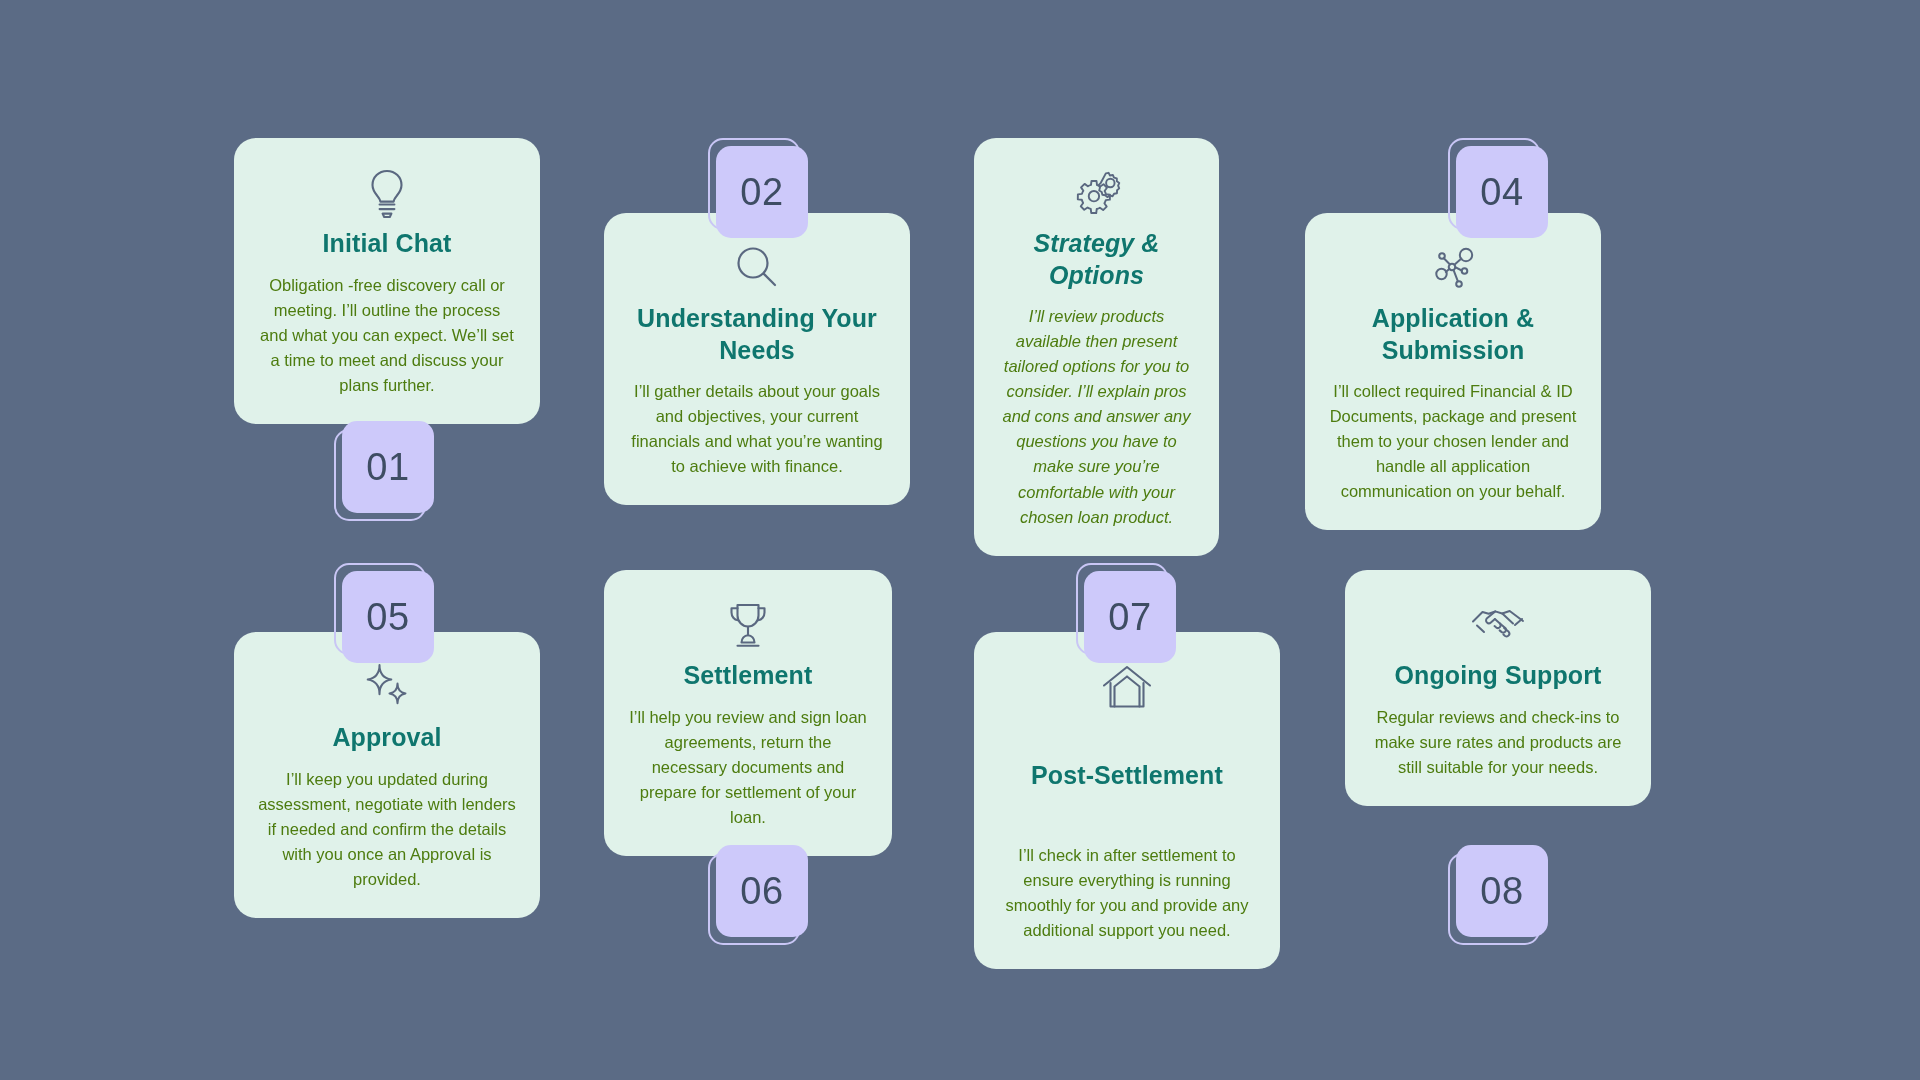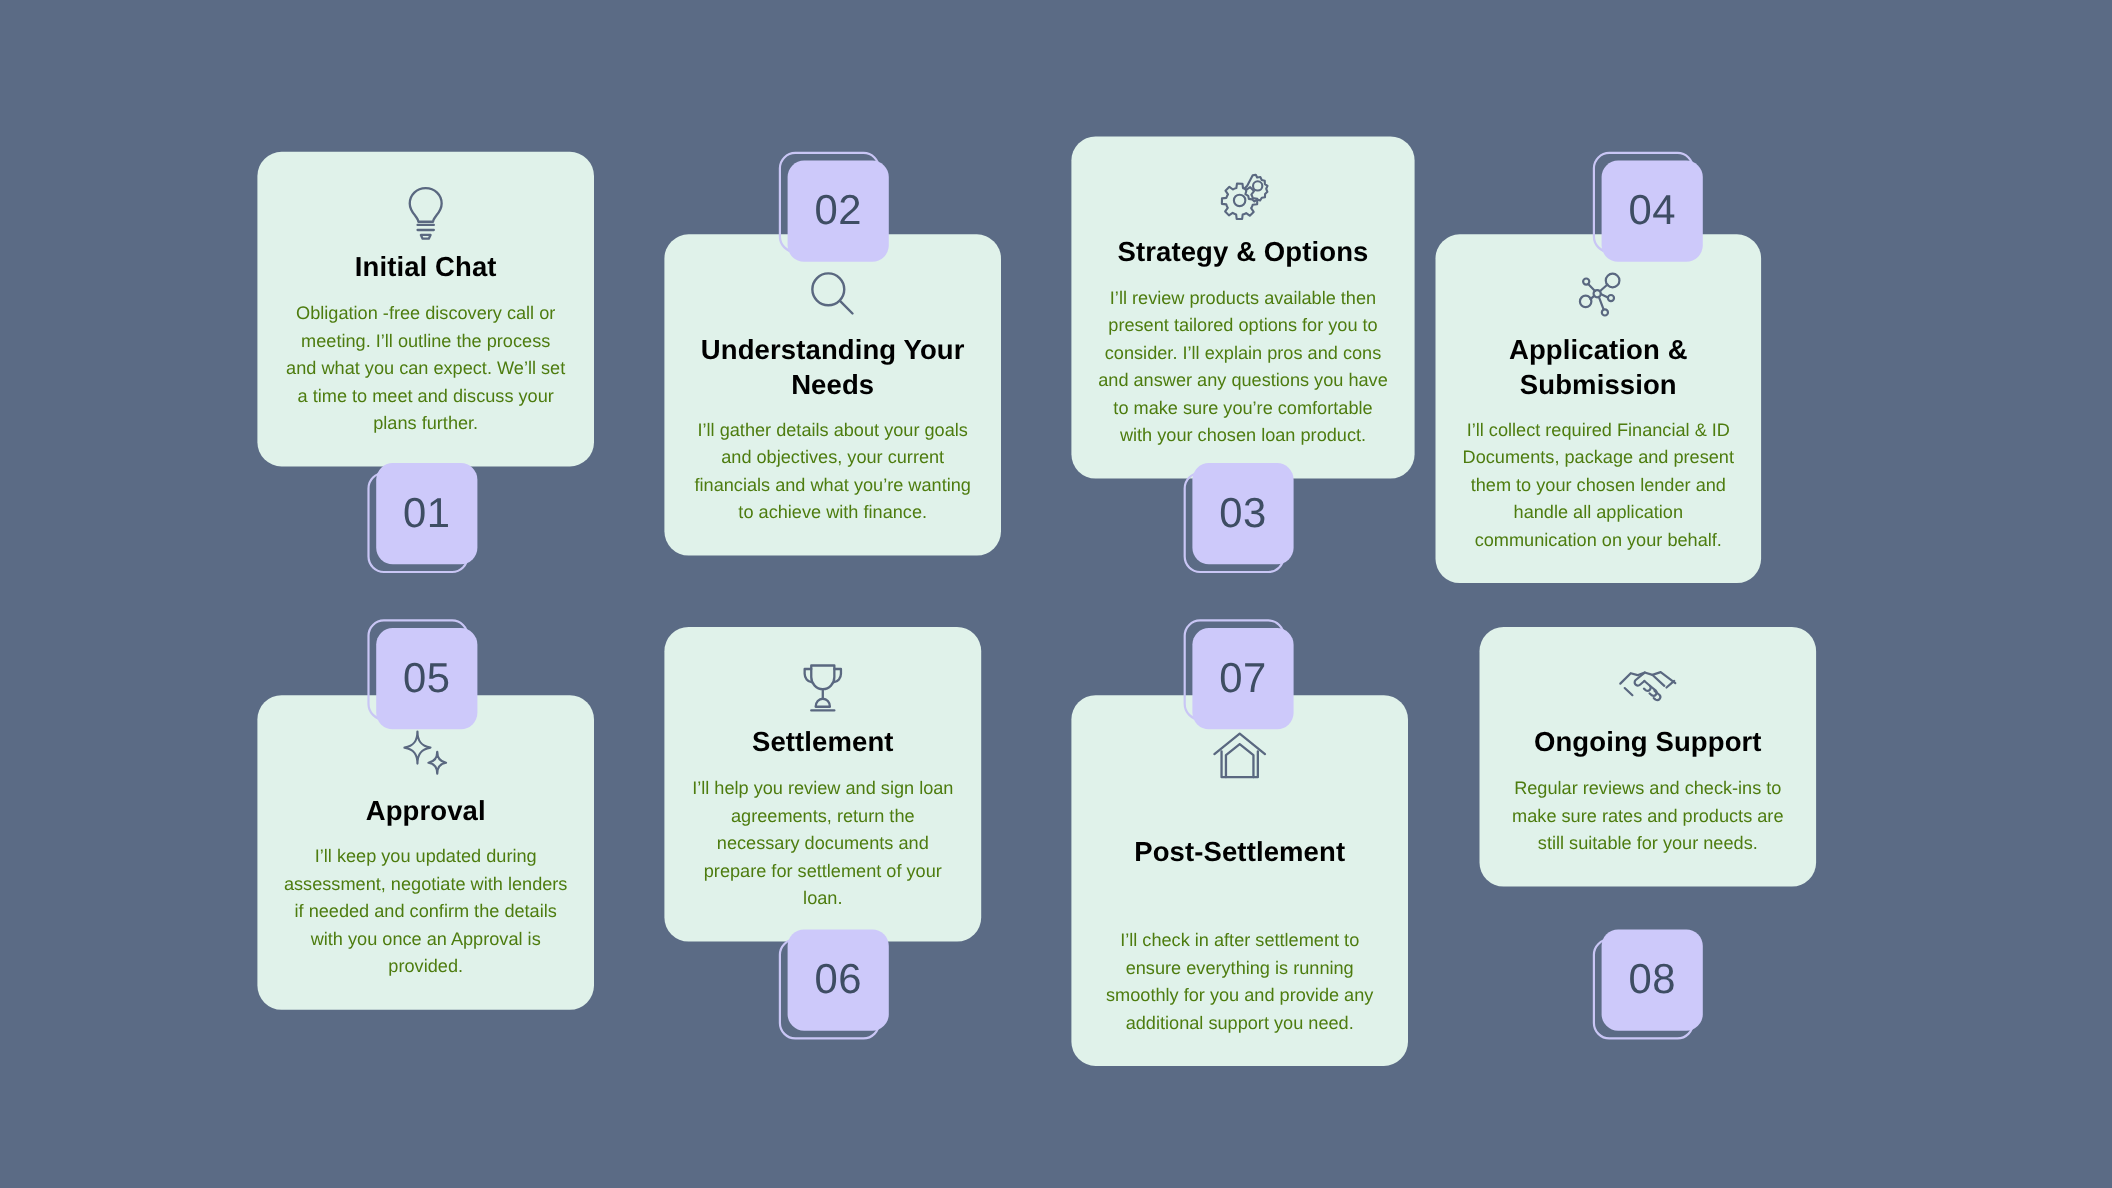--- a/index.html
+++ b/index.html
@@ -40,21 +40,21 @@
     display: flex;
     align-items: center;
     justify-content: center;
     margin-bottom: 6px;
   }
   .card-icon svg { display: block; }
 
   .card-title {
     font-size: 25px;
     font-weight: 600;
-    color: #000000;
+    color: #0f766e;
     line-height: 1.26;
     letter-spacing: .1px;
     margin-bottom: 13px;
   }
 
   .card-desc {
     font-size: 16.5px;
     font-weight: 400;
     color: #4d7c0f;
     line-height: 1.52;
@@ -123,35 +123,31 @@
       </svg>
     </div>
     <div class="card-title">Understanding Your Needs</div>
     <div class="card-desc">I’ll gather details about your goals and objectives, your current financials and what you’re wanting to achieve with finance.</div>
   </div>
   <div class="badge top" style="left:708px; top:138px;">
     <div class="outline"></div>
     <div class="fill">02</div>
   </div>
 
-  <div class="card" style="left:974px; top:124px; width:312px;">
+  <div class="card" style="left:974px; top:138px; width:245px;font-style:italic;">
     <div class="card-icon">
       <svg width="50" height="48" viewBox="0 0 52 50" fill="none" stroke="#5a6880" stroke-width="2" stroke-linecap="round" stroke-linejoin="round">
         <path d="M19.7 16.6l.6-4.2 5.2.1.5 4.2c1.2.3 2.3.8 3.3 1.5l3.5-2.4 3.6 3.7-2.5 3.4c.7 1 1.1 2.1 1.4 3.3l4.2.5-.1 5.2-4.2.5c-.3 1.2-.8 2.3-1.5 3.3l2.4 3.5-3.7 3.6-3.4-2.5c-1 .7-2.1 1.1-3.3 1.4l-.5 4.2-5.2-.1-.5-4.2c-1.2-.3-2.3-.8-3.3-1.5l-3.5 2.4-3.6-3.7 2.5-3.4c-.7-1-1.1-2.1-1.4-3.3l-4.2-.5.1-5.2 4.2-.5c.3-1.2.8-2.3 1.5-3.3l-2.4-3.5 3.7-3.6 3.4 2.5c1-.7 2.1-1.1 3.3-1.4z"></path>
         <circle cx="22.8" cy="28.3" r="5.4"></circle>
         <path d="M35.2 4.6l2.9-.6 1.3 2.7 3.1-.5 1.2 2.8 2.9.7.1 3.1 2.5 1.7-1.2 2.8 1.1 2.9-2.2 2-.1 3.1-3 .5-1.6 2.6-2.9-.9-2.5 1.8-2.2-2-3-.4-.7-2.9-2.6-1.6.8-3-1.2-2.8 2.1-2.2z"></path>
         <circle cx="39.9" cy="14.6" r="4.4"></circle>
       </svg>
     </div>
     <div class="card-title">Strategy &amp; Options</div>
     <div class="card-desc">I’ll review products available then present tailored options for you to consider. I’ll explain pros and cons and answer any questions you have to make sure you’re comfortable with your chosen loan product.</div>
-  </div>
-  <div class="badge bottom" style="left:1076px; top:421px;">
-    <div class="outline"></div>
-    <div class="fill">03</div>
   </div>
 
   <div class="card" style="left:1305px; top:213px; width:296px;">
     <div class="card-icon">
       <svg width="48" height="48" viewBox="0 0 48 48" fill="none" stroke="#5a6880" stroke-width="2" stroke-linecap="round" stroke-linejoin="round">
         <circle cx="37" cy="11" r="6.2"></circle>
         <circle cx="12.5" cy="30" r="5.2"></circle>
         <circle cx="23" cy="23" r="3.3"></circle>
         <circle cx="13" cy="12" r="2.8"></circle>
         <circle cx="35.5" cy="27" r="2.8"></circle>

